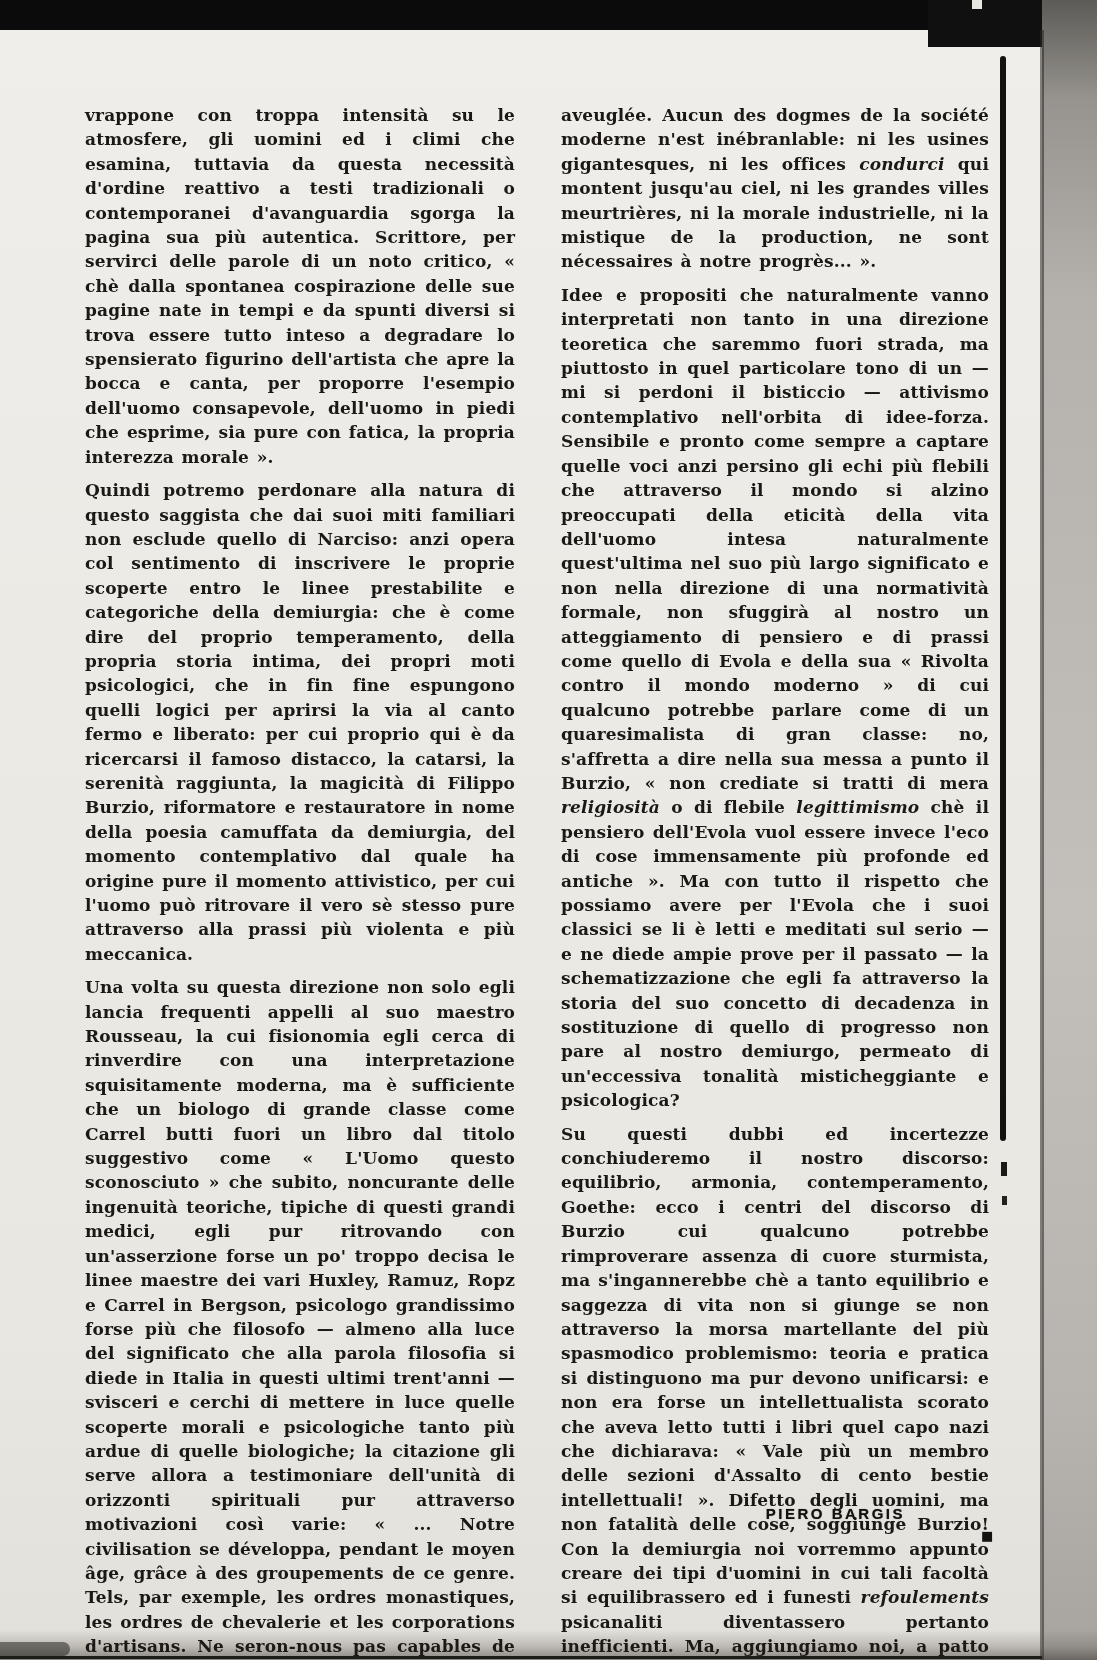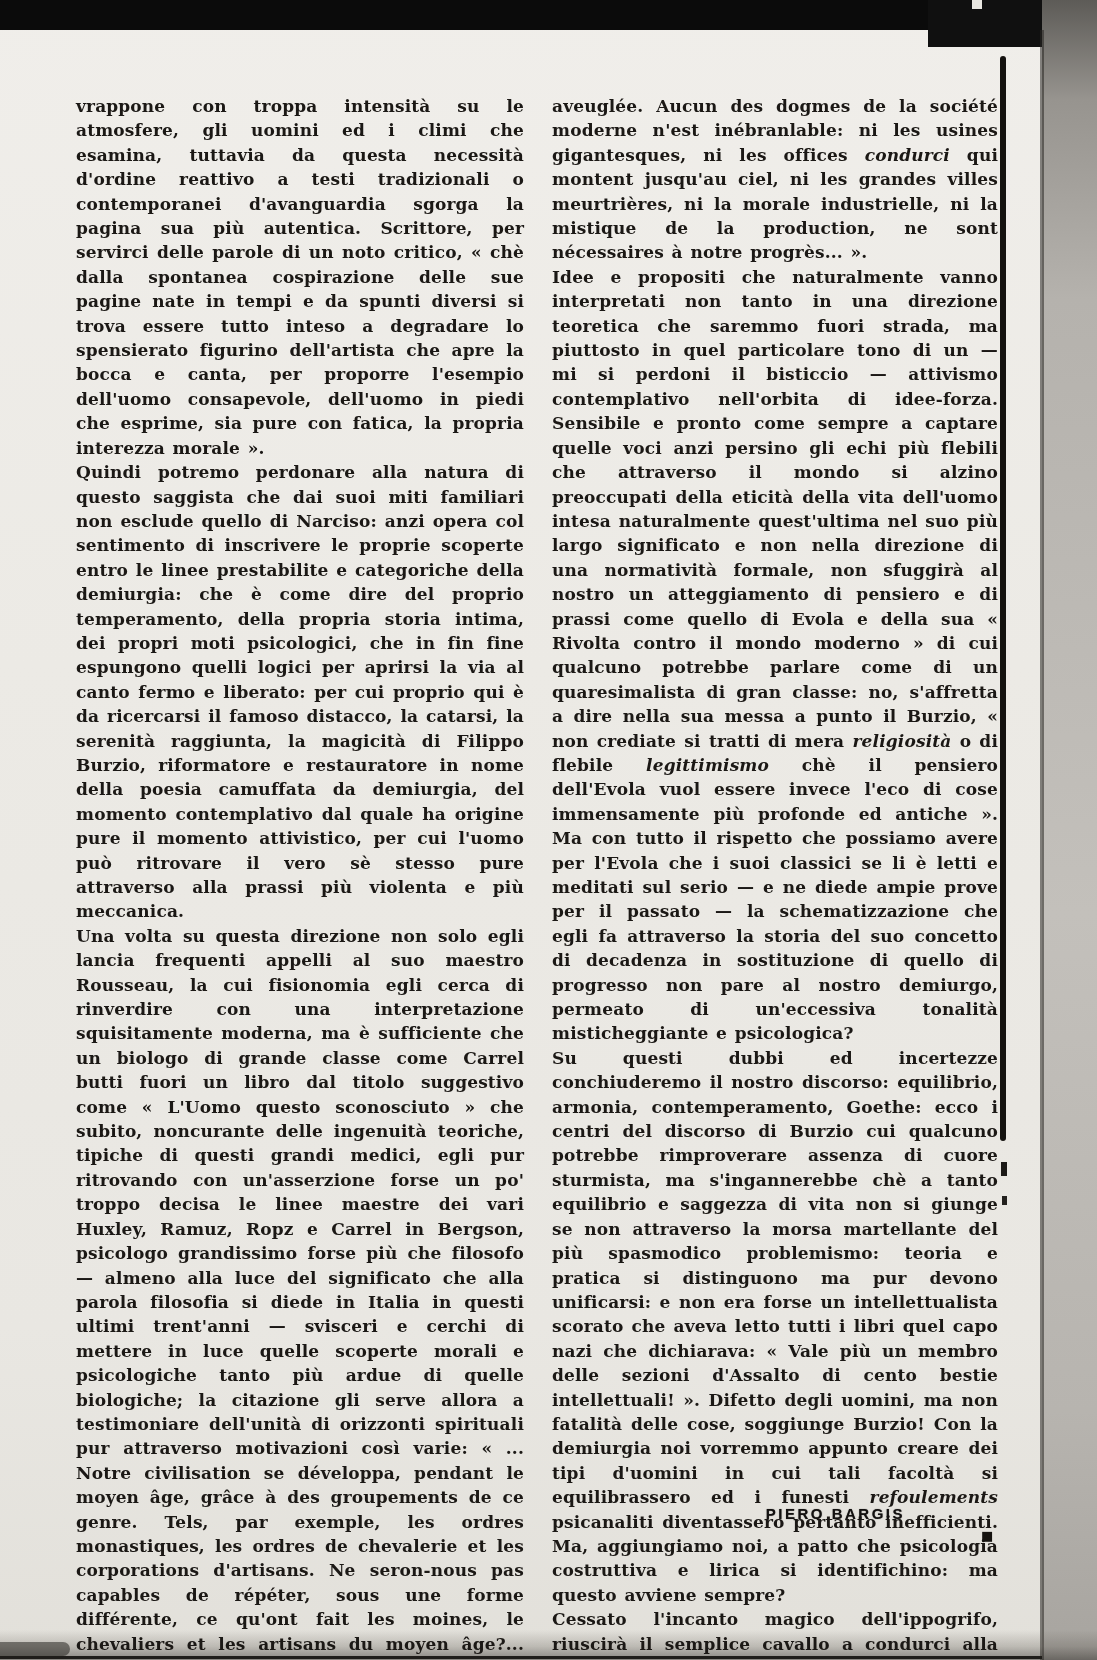--- a/index.html
+++ b/index.html
@@ -22,21 +22,21 @@
     background:linear-gradient(180deg,rgba(0,0,0,0) 0%,rgba(90,85,78,.28) 55%,rgba(45,42,38,.5) 100%);}
   .bottom-line{position:absolute;left:0;bottom:1px;width:1042px;height:3px;background:#1f1d1a;}
   .corner-smudge{position:absolute;left:0;bottom:4px;width:70px;height:14px;background:rgba(25,23,20,.5);
     border-radius:0 8px 8px 0;}
   
   .col{
     position:absolute;top:94px;color:#1b1815;font-size:17px;line-height:24.4px;
     text-align:justify;font-weight:bold;letter-spacing:.15px;word-spacing:1.6px;
     hyphens:auto;-webkit-hyphens:auto;
   }
-  .col p{margin:0;}
+  .col p{margin:9px;}
   #col-left{left:76px;width:448px;}
   #col-right{left:552px;width:446px;}
   .signature{
     position:absolute;left:553px;top:1505px;width:352px;text-align:right;
     font-family:"Liberation Sans","DejaVu Sans",sans-serif;font-weight:bold;
     font-size:15px;letter-spacing:2.5px;color:#131110;
     text-shadow:0 0 1px rgba(0,0,0,.6);
   }
   .page-marker{
     position:absolute;left:981px;top:1528px;font-size:13px;font-weight:bold;color:#151310;

